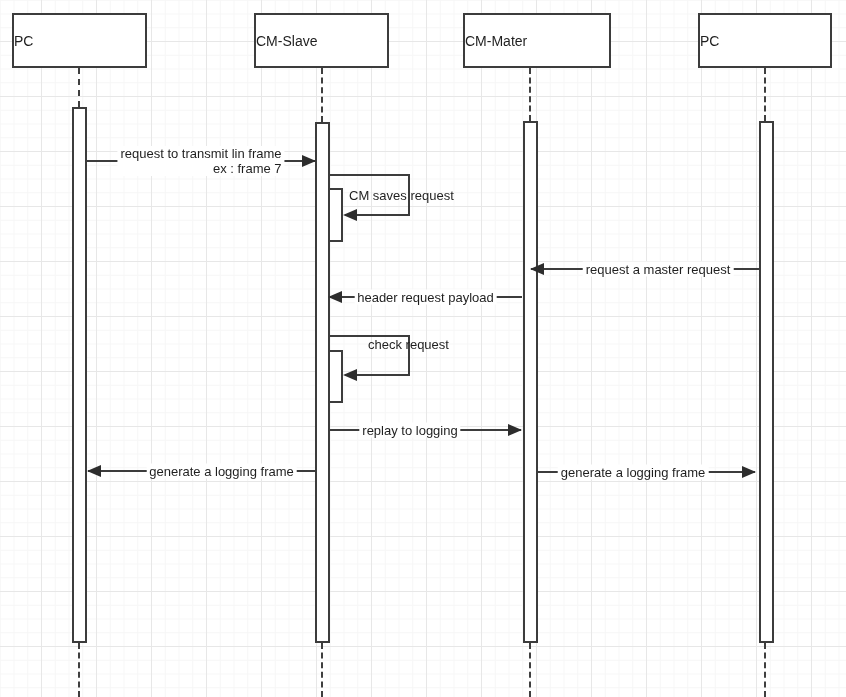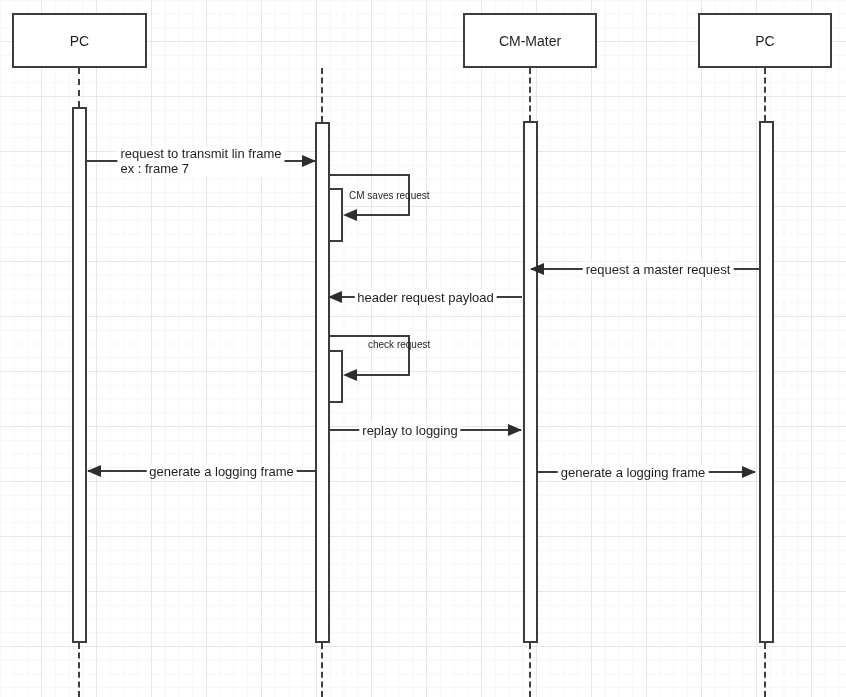--- a/index.html
+++ b/index.html
@@ -14,24 +14,24 @@
       linear-gradient(#e7e7e7 1px, transparent 1px),
       linear-gradient(90deg, #e7e7e7 1px, transparent 1px),
       linear-gradient(#f6f6f6 1px, transparent 1px),
       linear-gradient(90deg, #f6f6f6 1px, transparent 1px);
     background-size:55px 55px,55px 55px,13.75px 13.75px,13.75px 13.75px;
     background-position:-14px -14px;
   }
   .actor{
     position:absolute;top:13px;height:55px;width:135px;
     background:#fff;border:2px solid #3c3c3c;box-sizing:border-box;
-    display:flex;align-items:center;justify-content:center;
+    display:flex;align-items:center;justify-content:flex-start;
     font-size:14px;z-index:2;
   }
-  .a0{left:12px}.a1{left:254px}.a2{left:463px;width:134px}.a3{left:698px;width:134px}
+  .a0{left:12px}.a1{left:254px}.a2{left:463px;width:148px}.a3{left:698px;width:134px}
   .lifeline{position:absolute;width:0;border-left:2px dashed #3f3f3f;z-index:1}
   .ll0{left:78px}.ll1{left:321px}.ll2{left:529px}.ll3{left:764px}
   .llt0{top:68px;height:39px}.llt1{top:68px;height:54px}.llt2{top:68px;height:53px}.llt3{top:68px;height:53px}
   .llb{top:643px;height:54px}
   .bar{position:absolute;background:#fff;border:2px solid #3c3c3c;box-sizing:border-box;z-index:3}
   .bar0{left:72px;top:107px;width:15px;height:536px}
   .bar1{left:315px;top:122px;width:15px;height:521px}
   .bar2{left:523px;top:121px;width:15px;height:522px}
   .bar3{left:759px;top:121px;width:15px;height:522px}
   .nest1{left:328px;top:188px;width:15px;height:54px;z-index:4}
@@ -42,48 +42,51 @@
   .m4{left:329px;top:296px;width:193px}
   .m6{left:329px;top:429px;width:192px}
   .m7{left:88px;top:470px;width:227px}
   .m8{left:537px;top:471px;width:218px}
   .ah{position:absolute;width:0;height:0;border-top:6px solid transparent;border-bottom:6px solid transparent}
   .ah-r{right:-1px;top:-7px;border-left:14px solid #2d2d2d}
   .ah-l{left:-1px;top:-7px;border-right:14px solid #2d2d2d}
   .mlabel{
     position:absolute;left:50%;top:-1px;transform:translate(-50%,-50%);
     background:#fff;padding:0 3px;font-size:13px;line-height:15px;
-    white-space:nowrap;text-align:left;z-index:6;
+    white-space:nowrap;text-align:right;z-index:6;
   }
   .sh-p13{left:calc(50% + 13px)}
   .sh-m15{left:calc(50% - 15px)}
   .sh-p20{left:calc(50% + 20px)}
   .sh-m13{left:calc(50% - 13px)}
   .seg{position:absolute;background:#3c3c3c;z-index:5}
   .l1a{left:329px;top:174px;width:81px;height:2px}
   .l1b{left:408px;top:174px;width:2px;height:42px}
   .l1c{left:345px;top:214px;width:65px;height:2px}
   .l2a{left:329px;top:335px;width:81px;height:2px}
   .l2b{left:408px;top:335px;width:2px;height:41px}
   .l2c{left:345px;top:374px;width:65px;height:2px}
   .loophead{position:absolute;z-index:5}
   .lh1{left:343px;top:209px}
   .lh2{left:343px;top:369px}
   .loophead .tri{position:absolute;width:0;height:0;border-top:6px solid transparent;border-bottom:6px solid transparent;border-right:14px solid #2d2d2d}
-  .slabel{position:absolute;font-size:10px;line-height:15px;white-space:nowrap;z-index:6}
+  .slabel{position:absolute;font-size:13px;line-height:15px;white-space:nowrap;z-index:6}
   .sl1{left:349px;top:188px}
   .sl2{left:368px;top:337px}
 </style>
 </head>
 <body>
 
 <div class="canvas">
 
   <div class="actor a0">
     <span>PC</span>
+  </div>
+  <div class="actor a1">
+    <span>CM-Slave</span>
   </div>
   <div class="actor a2">
     <span>CM-Mater</span>
   </div>
   <div class="actor a3">
     <span>PC</span>
   </div>
 
   <div class="lifeline ll0 llt0"></div>
   <div class="lifeline ll1 llt1"></div>

